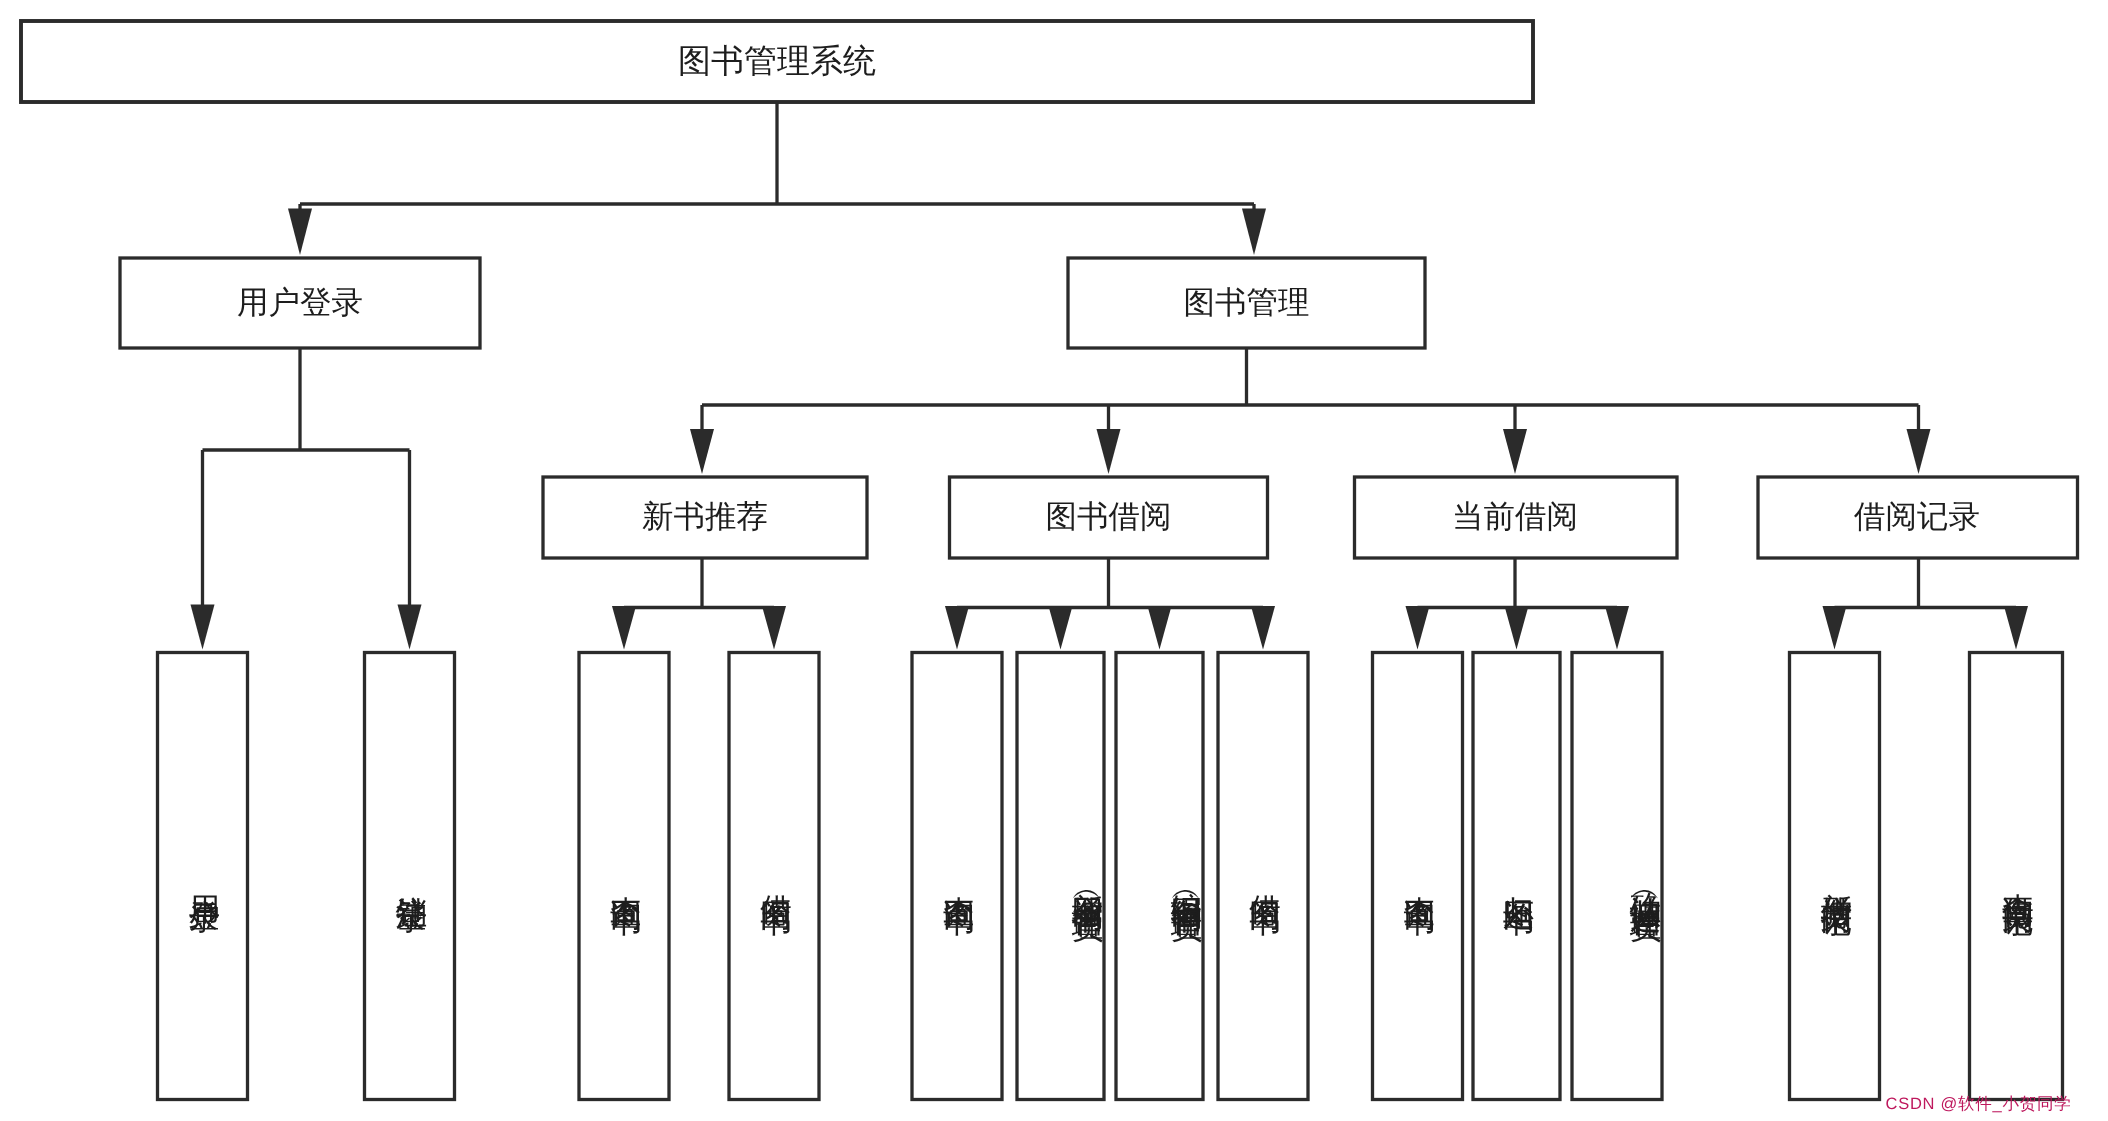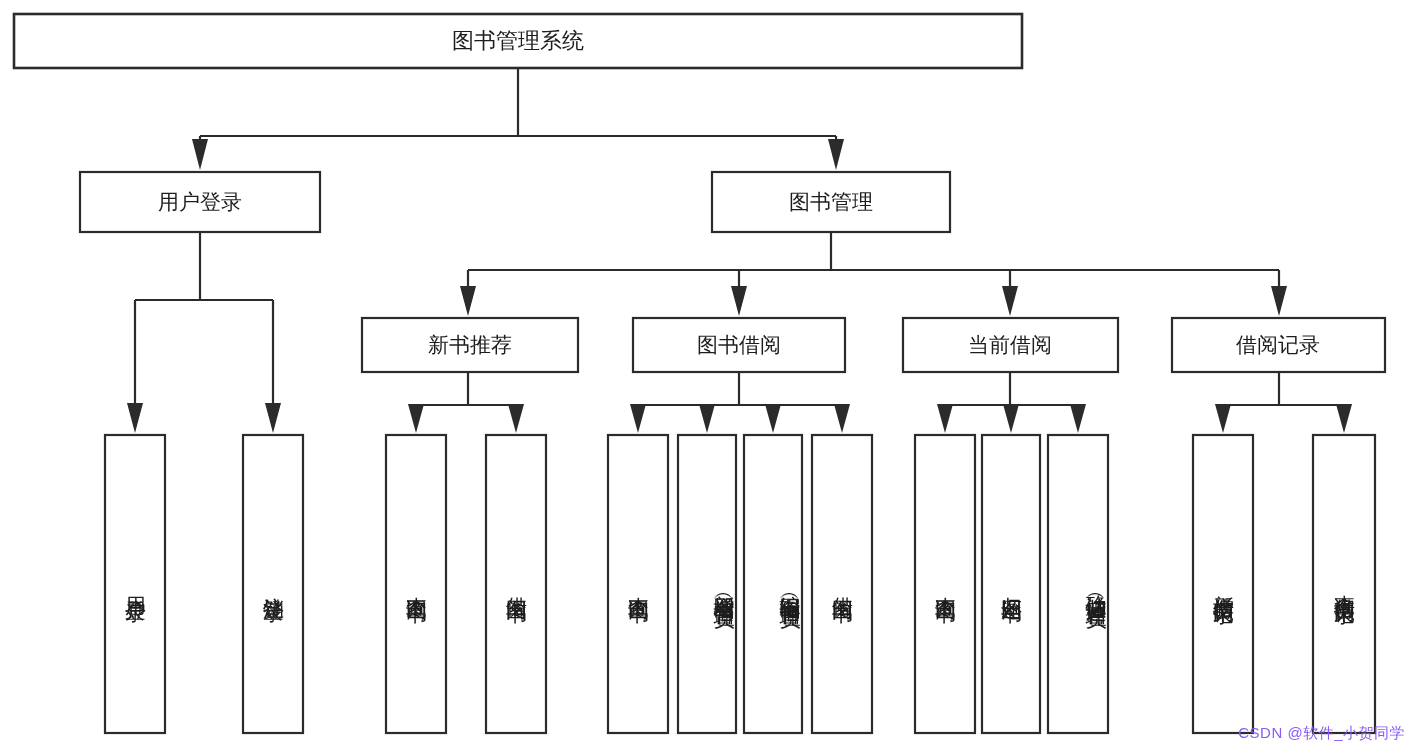--- a/index.html
+++ b/index.html
@@ -73,25 +73,25 @@
     letter-spacing: 2px;
     white-space: nowrap;
     text-align: center;
     display: flex;
     align-items: center;
     justify-content: center;
     pointer-events: none;
   }
   .watermark {
     position: absolute;
-    right: 0;
+    right: 24px;
     bottom: 4px;
     font-family: "Liberation Sans", "DejaVu Sans", sans-serif;
-    font-size: 15px;
-    color: #8b5cf6;
+    font-size: 11px;
+    color: #be185d;
     letter-spacing: 0.5px;
     white-space: nowrap;
   }
 </style>
 </head>
 <body>
 
 <div id="diagram-root">
 
   <svg id="flow-svg" viewBox="0 0 1405 747">

